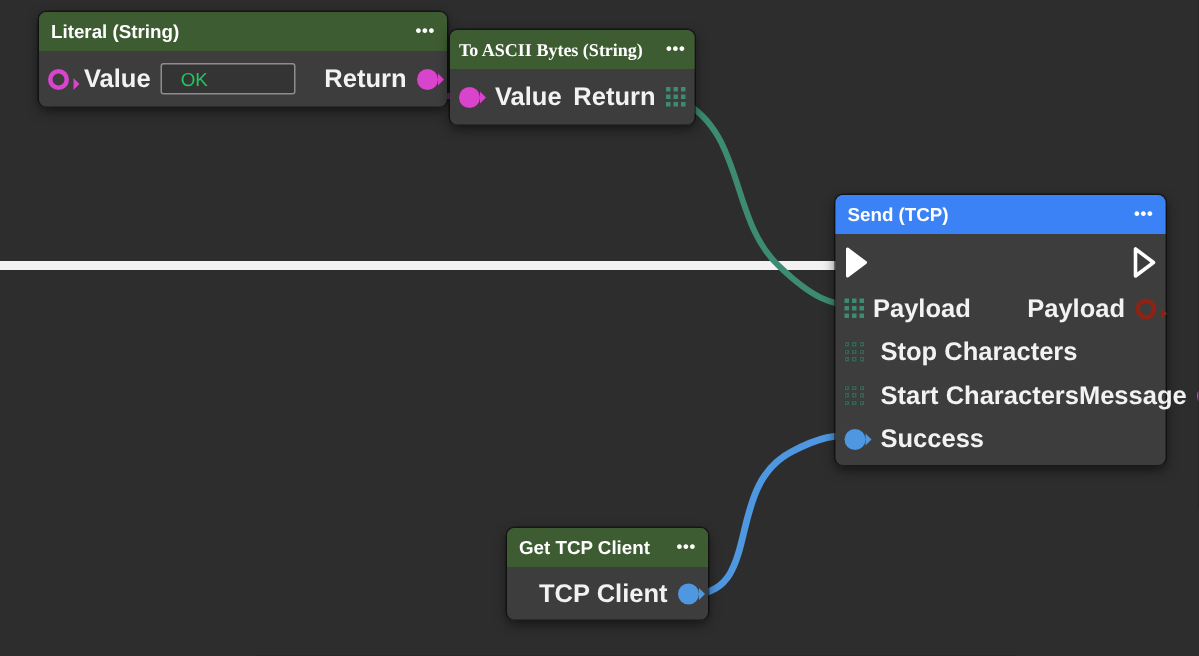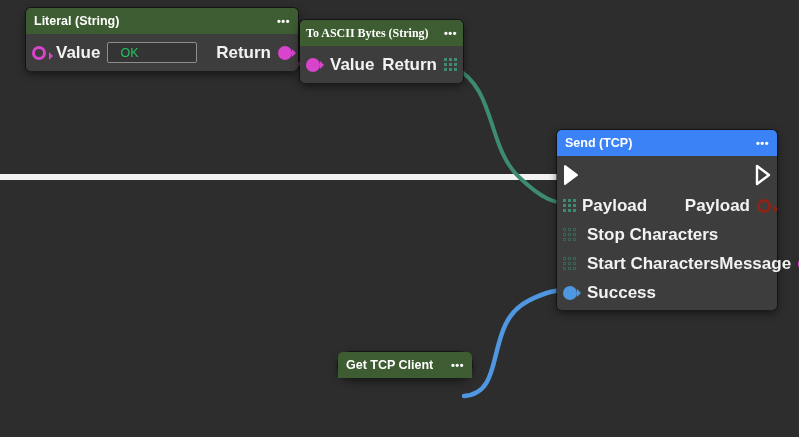--- a/index.html
+++ b/index.html
@@ -218,20 +218,27 @@
         <span class="label gap-r">Message</span>
         <span class="pin hollow magenta"></span>
       </div>
       <div class="row">
         <span class="pin filled blue"></span>
         <span class="label" style="margin-left:10px;">Success</span>
       </div>
     </div>
   </div>
 
-  <div class="node" style="left:338px;top:352px;width:134px;border-radius:24px;">
+  <div class="node" style="left:338px;top:352px;width:134px;">
     <div class="node-header green">
       <span class="node-title">Get TCP Client</span>
       <span class="node-menu">•••</span>
     </div>
+    <div class="node-body">
+      <div class="row" style="height:29px;">
+        <span class="spacer"></span>
+        <span class="label gap-r">TCP Client</span>
+        <span class="pin filled blue"></span>
+      </div>
+    </div>
   </div>
 
 </div>
 
 </body></html>

